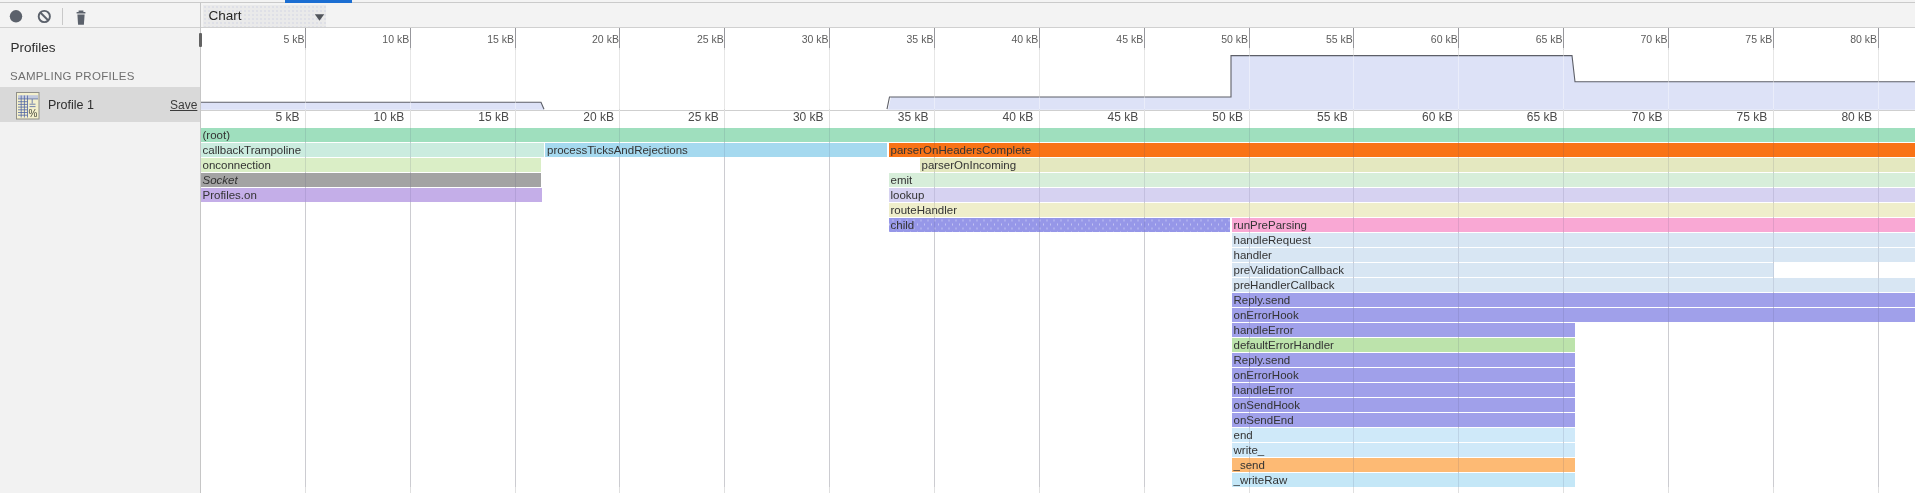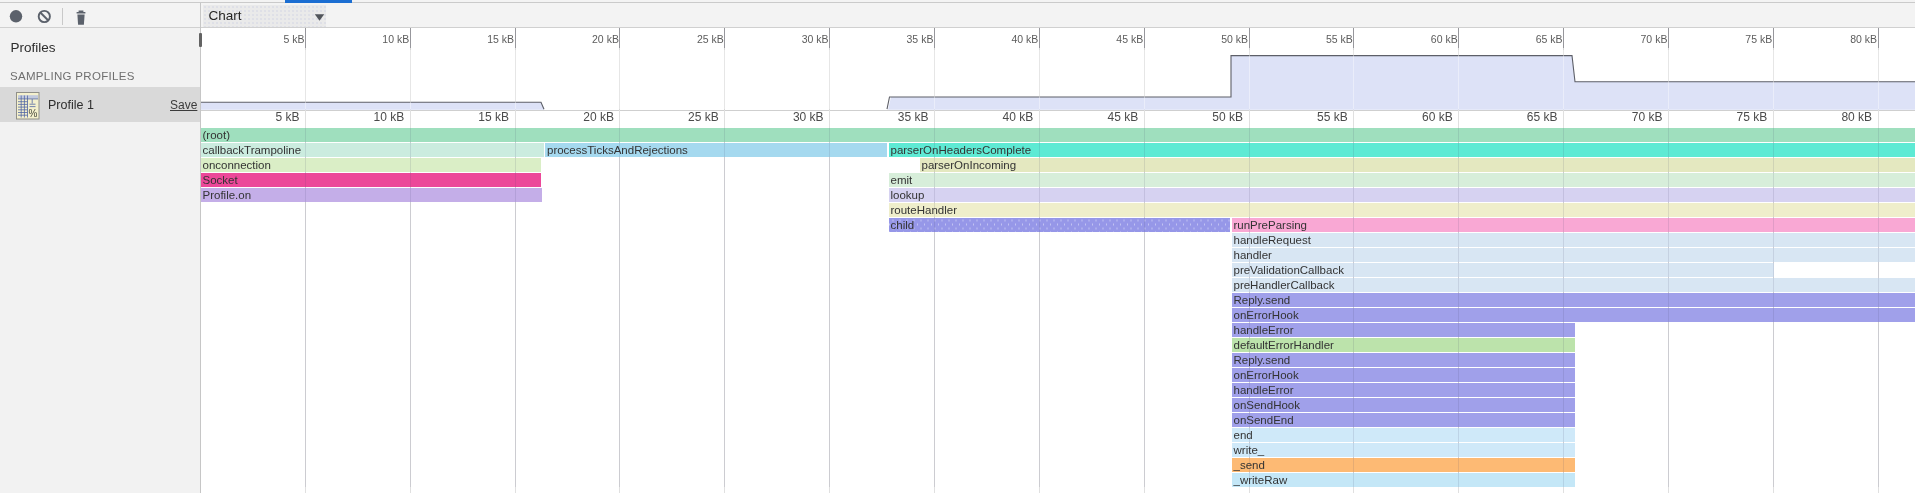--- a/index.html
+++ b/index.html
@@ -144,26 +144,26 @@
 <div class="glu" style="left:1248.5px;"></div>
 <div class="glu" style="left:1353.3px;"></div>
 <div class="glu" style="left:1458.2px;"></div>
 <div class="glu" style="left:1563.0px;"></div>
 <div class="glu" style="left:1667.9px;"></div>
 <div class="glu" style="left:1772.8px;"></div>
 <div class="glu" style="left:1877.6px;"></div>
 <div class="bar" style="left:200.5px;top:128px;width:1714.5px;background-color:#9fdfbe;">(root)</div>
 <div class="bar" style="left:200.5px;top:143px;width:343.0px;background-color:#cbecdf;">callbackTrampoline</div>
 <div class="bar" style="left:545.0px;top:143px;width:342.0px;background-color:#a5d9ef;">processTicksAndRejections</div>
-<div class="bar" style="left:888.5px;top:143px;width:1026.5px;background-color:#5eead4;">parserOnHeadersComplete</div>
+<div class="bar" style="left:888.5px;top:143px;width:1026.5px;background-color:#f97316;">parserOnHeadersComplete</div>
 <div class="bar" style="left:200.5px;top:158px;width:340.5px;background-color:#daeec6;">onconnection</div>
 <div class="bar" style="left:888.5px;top:158px;width:1026.5px;background-color:#e4e8c0;margin-left:31px;">parserOnIncoming</div>
-<div class="bar" style="left:200.5px;top:173px;width:340.5px;background-color:#ec4899;">Socket</div>
+<div class="bar" style="left:200.5px;top:173px;width:340.5px;background-color:#a3a3a3;font-style:italic;">Socket</div>
 <div class="bar" style="left:888.5px;top:173px;width:1026.5px;background-color:#d7eeda;">emit</div>
-<div class="bar" style="left:200.5px;top:188px;width:341.0px;background-color:#c4aee8;">Profile.on</div>
+<div class="bar" style="left:200.5px;top:188px;width:341.0px;background-color:#c4aee8;">Profiles.on</div>
 <div class="bar" style="left:888.5px;top:188px;width:1026.5px;background-color:#d6d2f1;">lookup</div>
 <div class="bar" style="left:888.5px;top:203px;width:1026.5px;background-color:#efeecb;">routeHandler</div>
 <div class="bar" style="left:888.5px;top:218px;width:341.0px;background-color:#9697e8;background-image:radial-gradient(rgba(255,255,255,0.42) 0.6px, transparent 0.85px),radial-gradient(rgba(255,255,255,0.42) 0.6px, transparent 0.85px);background-size:7px 8px,7px 8px;background-position:46px 2.5px,49.5px 6.5px;">child</div>
 <div class="bar" style="left:1231.5px;top:218px;width:683.5px;background-color:#f9a8d4;">runPreParsing</div>
 <div class="bar" style="left:1231.5px;top:233px;width:683.5px;background-color:#d8e6f3;">handleRequest</div>
 <div class="bar" style="left:1231.5px;top:248px;width:683.5px;background-color:#d8e6f3;">handler</div>
 <div class="bar" style="left:1231.5px;top:263px;width:542px;background-color:#d8e6f3;">preValidationCallback</div>
 <div class="bar" style="left:1231.5px;top:278px;width:683.5px;background-color:#d8e6f3;">preHandlerCallback</div>
 <div class="bar" style="left:1231.5px;top:293px;width:683.5px;background-color:#a0a0ea;">Reply.send</div>
 <div class="bar" style="left:1231.5px;top:308px;width:683.5px;background-color:#a0a0ea;">onErrorHook</div>

